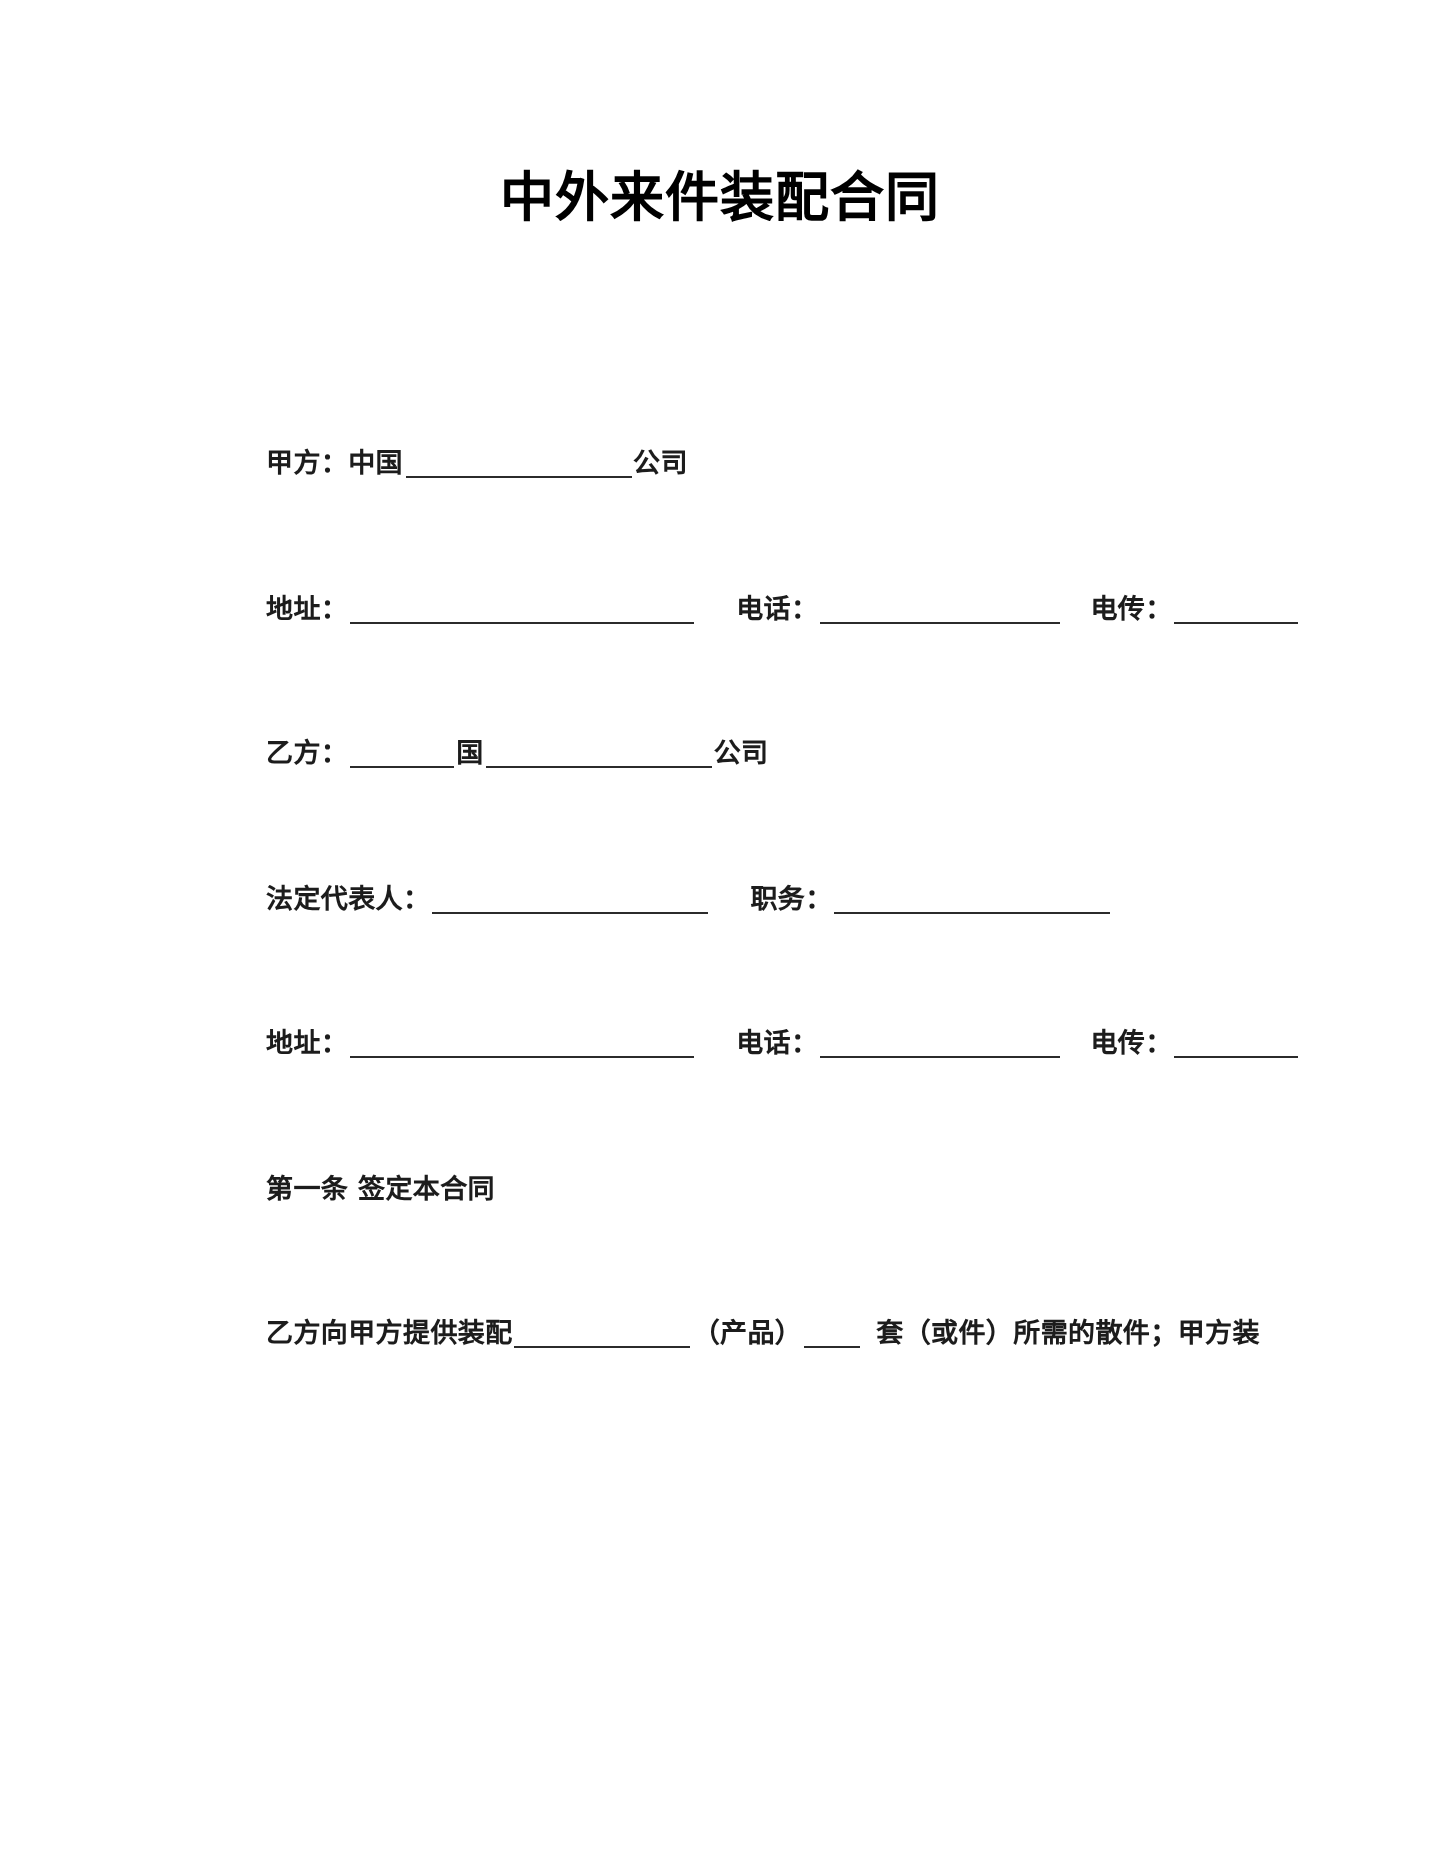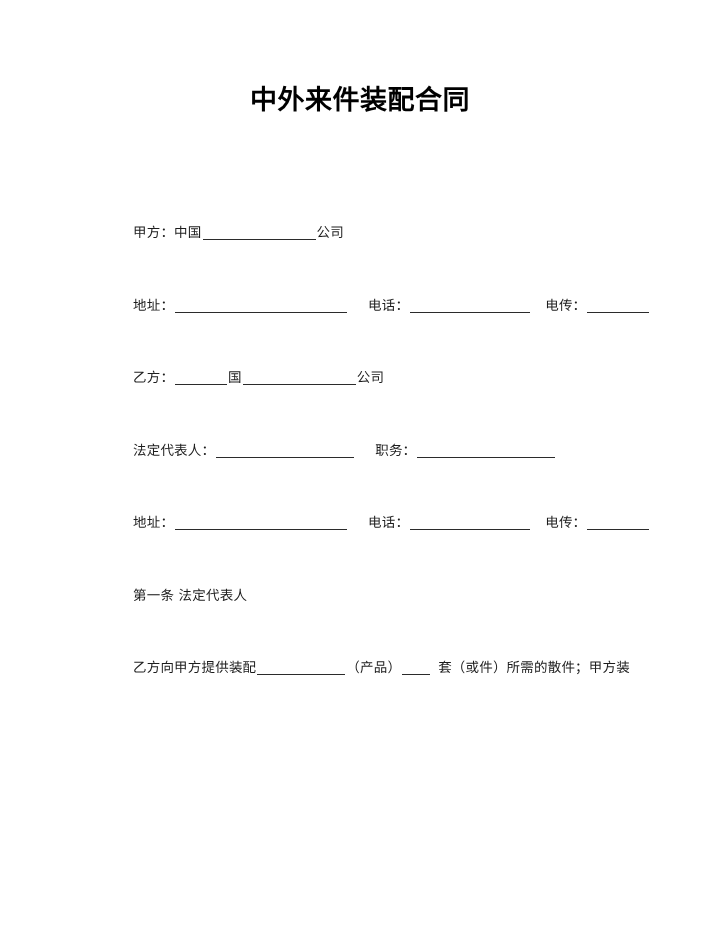--- a/index.html
+++ b/index.html
@@ -40,20 +40,21 @@
     color: #000000;
     white-space: nowrap;
   }
 
   
   .body-block {
     position: absolute;
     left: 133px;
     top: 222px;
     width: 500px;
+    font-weight: bold;
   }
 
   .line {
     font-size: 13.5px;
     line-height: 20px;
     color: #1c1c1c;
     white-space: nowrap;
     margin: 0 0 52.5px 0;
     letter-spacing: 0.2px;
   }
@@ -106,20 +107,20 @@
     <p class="line">
       <span class="seg">法定代表人：</span><span class="blank w16"></span><span class="gap-md"></span><span class="seg">职务：</span><span class="blank w16"></span>
     </p>
 
     <p class="line">
       <span class="seg">地址：</span><span class="blank w20"></span><span class="gap-md"></span><span class="seg">电话：</span><span class="blank w14"></span><span class="gap-sm"></span><span class="seg">电传：</span><span class="blank w7"></span>
     </p>
 
 
 
-    <p class="line">第一条  法定代表人</p>
+    <p class="line">第一条  签定本合同</p>
 
     <p class="line">
       <span class="seg">乙方向甲方提供装配</span><span class="blank w10"></span><span class="seg">（产品）</span><span class="blank w3"></span><span class="gap-xs"></span><span class="seg">套（或件）所需的散件；甲方装</span>
     </p>
 
   </div>
 </div>
 
 </body></html>

